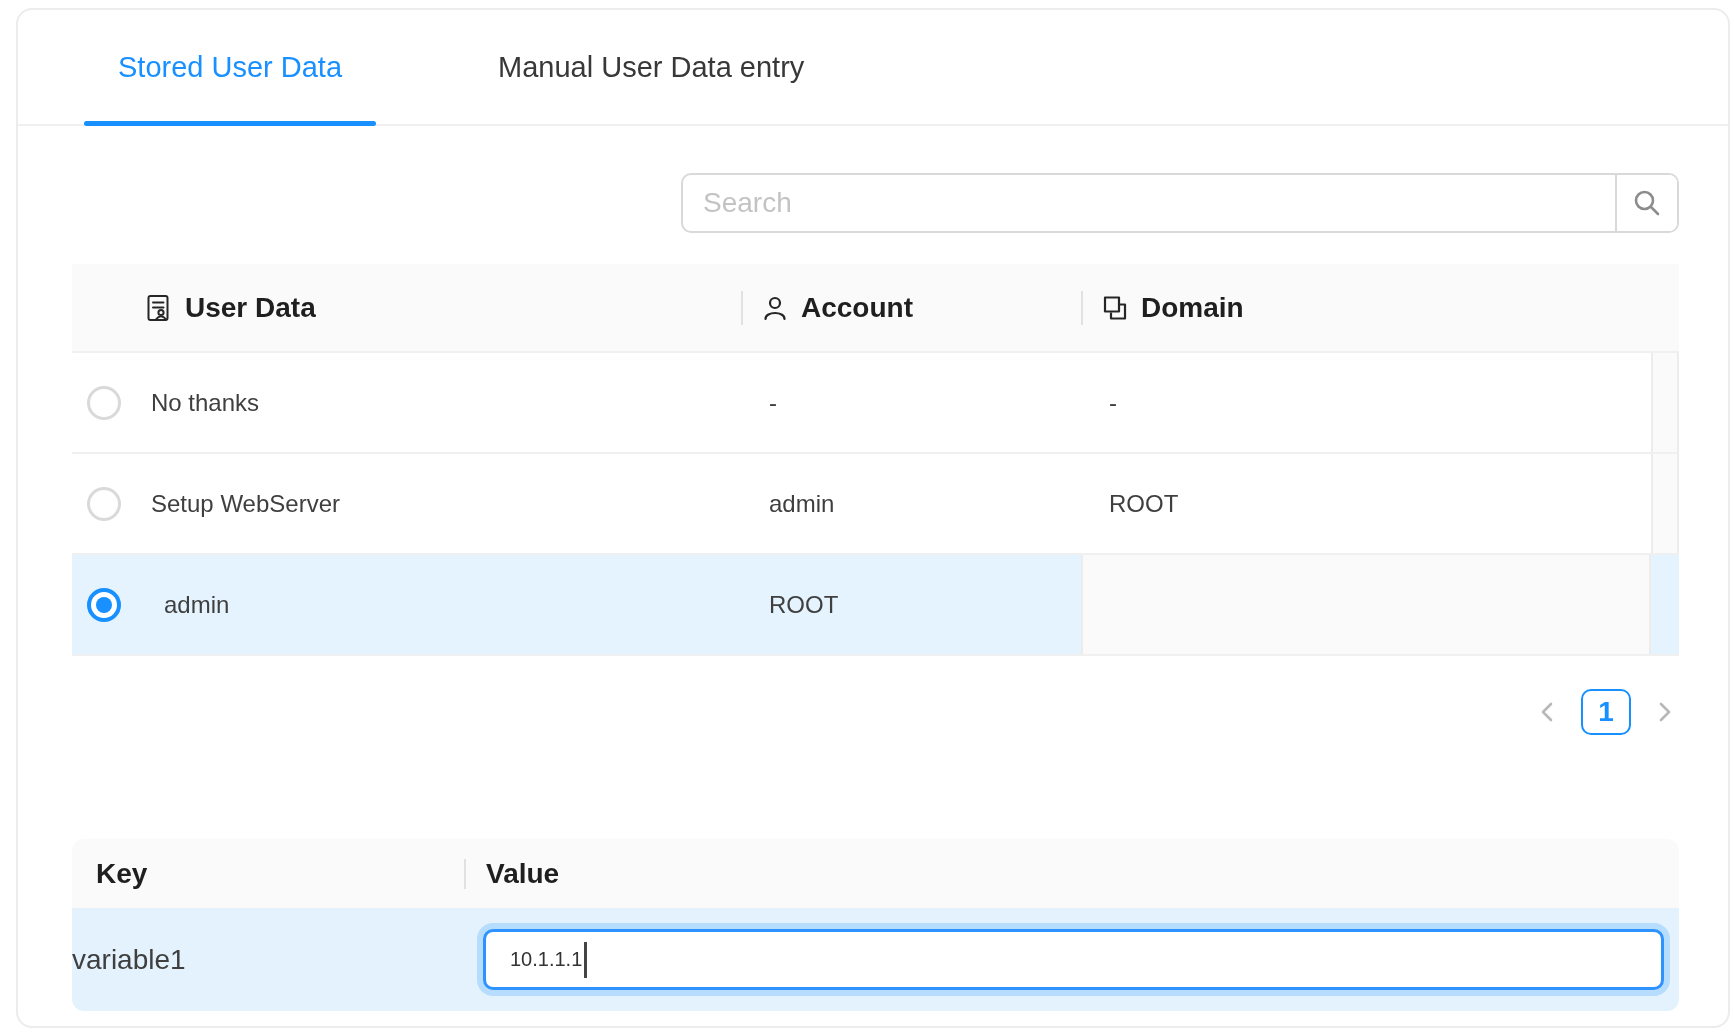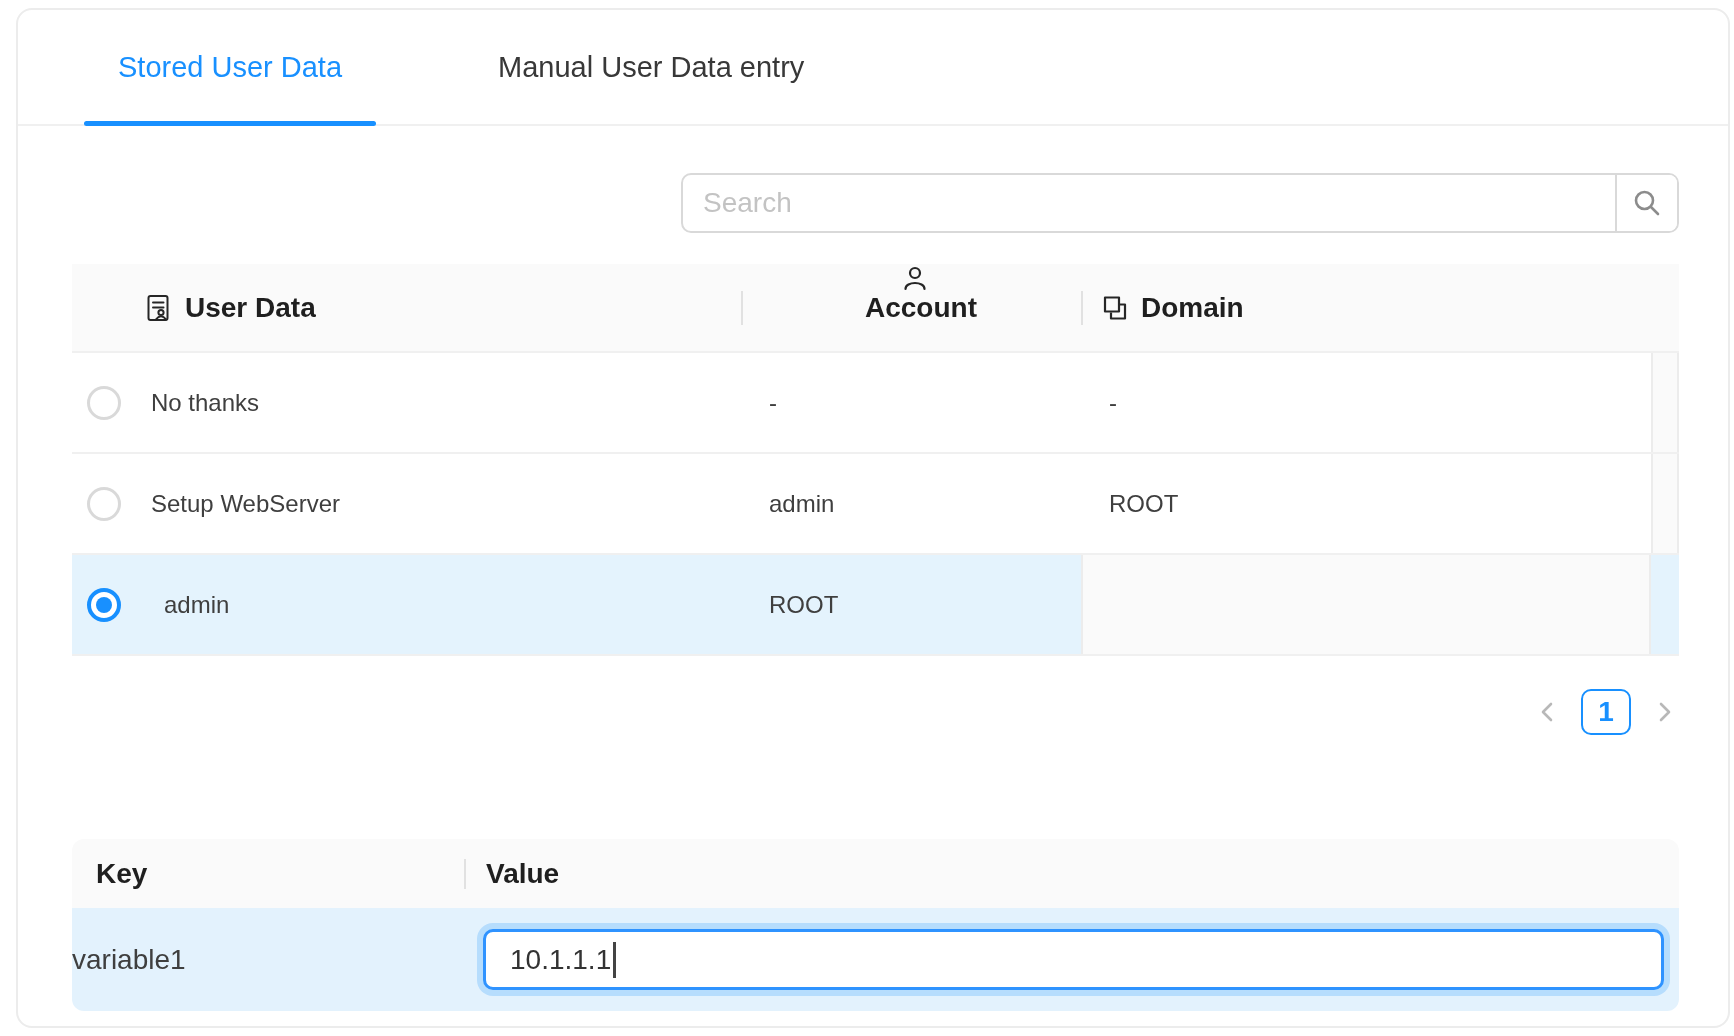--- a/index.html
+++ b/index.html
@@ -71,21 +71,21 @@
   .kv-head { height:69px; background:#fafafa; font-weight:600; color:#1f1f1f;
     font-size:28px; border-radius:12px 12px 0 0; }
   .kv-head .head-cell { padding-left:24px; }
   .kv-head .head-cell.divided::before { height:30px; }
   .kv-body { height:103px; background:#e3f2fd; font-size:28px;
     border-radius:0 0 12px 12px; }
   .kv-key { }
   .value-input { margin-left:19px; width:1181px; height:61px; background:#fff;
     border:3px solid #2f93ff; border-radius:10px;
     box-shadow:0 0 0 6px rgba(24,144,255,0.22);
-    display:flex; align-items:center; padding:0 24px; font-size:28px; color:#333;
+    display:flex; align-items:center; padding:0 24px; font-size:20px; color:#333;
     cursor:text; }
   .caret { display:inline-block; width:3px; height:36px; background:#444;
     margin-left:2px; }
 
   svg { display:block; }
 </style>
 </head>
 <body>
 
 <div class="card">
@@ -124,21 +124,21 @@
             <svg width="30" height="30" viewBox="0 0 30 30" fill="none" stroke="#262626" stroke-width="2" stroke-linecap="round" stroke-linejoin="round">
               <rect x="5.5" y="3" width="19" height="24" rx="2"></rect>
               <line x1="10" y1="9.5" x2="20.5" y2="9.5"></line>
               <line x1="10" y1="14.5" x2="20.5" y2="14.5"></line>
               <circle cx="18" cy="19.5" r="2.6"></circle>
               <path d="M12.8 26.5 q5.2 -6.5 10.4 0"></path>
             </svg>
           </span>
           <span>User Data</span>
         </div>
-        <div class="head-cell divided" style="padding-left:20px;flex-direction:column;">
+        <div class="head-cell divided" style="padding-left:20px;">
           <span class="hicon">
             <svg width="28" height="28" viewBox="0 0 28 28" fill="none" stroke="#262626" stroke-width="2.2" stroke-linecap="round">
               <circle cx="14" cy="9" r="5"></circle>
               <path d="M4.5 25 c0 -8 19 -8 19 0"></path>
             </svg>
           </span>
           <span>Account</span>
         </div>
         <div class="head-cell divided" style="padding-left:20px;">
           <span class="hicon">

